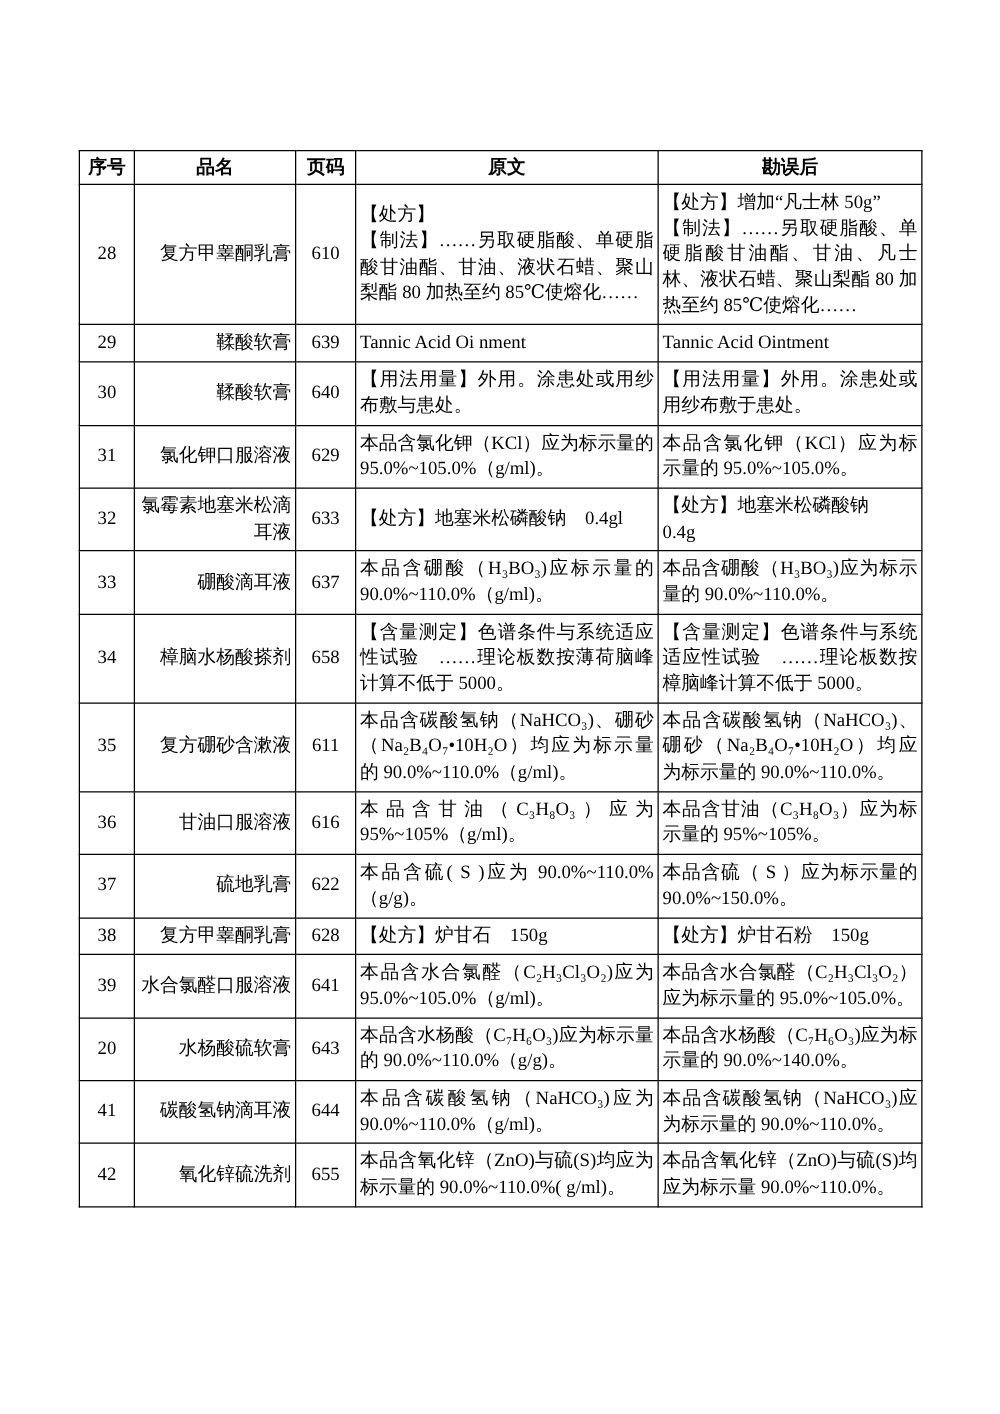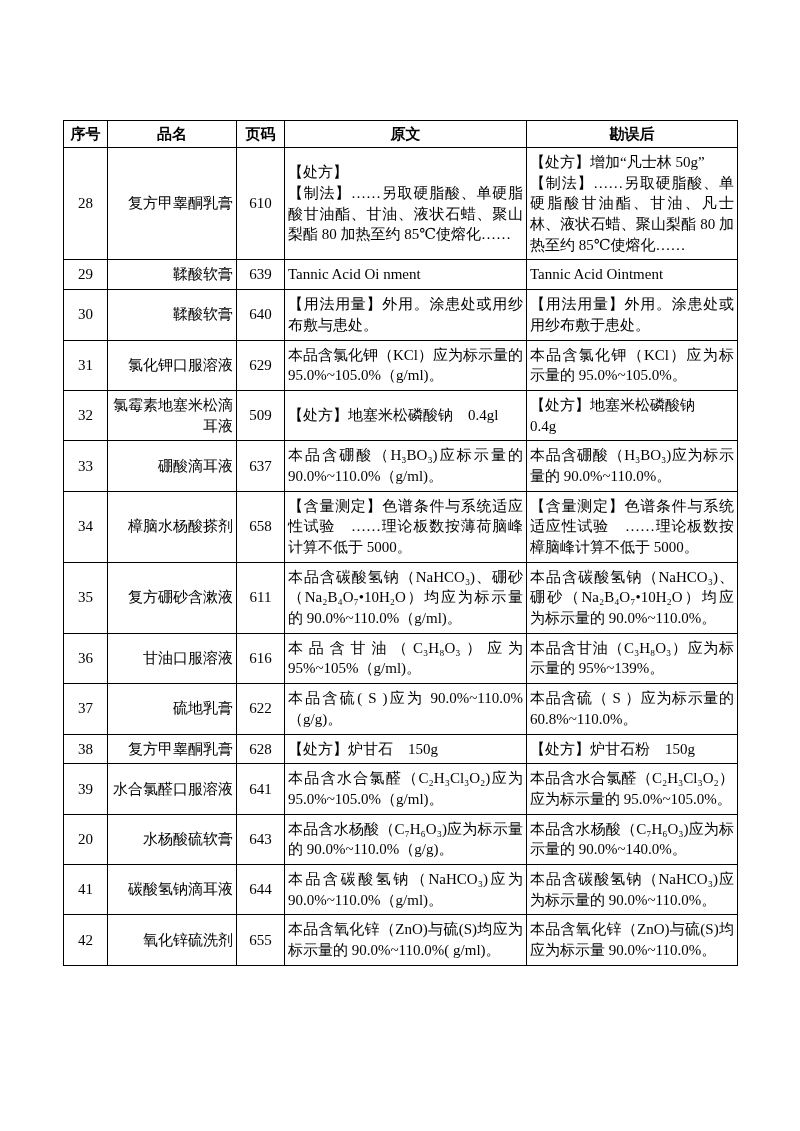--- a/index.html
+++ b/index.html
@@ -101,21 +101,21 @@
         <tr>
           <td class="col-no">31</td>
           <td class="col-name">氯化钾口服溶液</td>
           <td class="col-page">629</td>
           <td class="col-original">本品含氯化钾（KCl）应为标示量的 95.0%~105.0%（g/ml)。</td>
           <td class="col-corrected">本品含氯化钾（KCl）应为标示量的 95.0%~105.0%。</td>
         </tr>
         <tr>
           <td class="col-no">32</td>
           <td class="col-name">氯霉素地塞米松滴耳液</td>
-          <td class="col-page">509</td>
+          <td class="col-page">633</td>
           <td class="col-original">【处方】地塞米松磷酸钠　0.4gl</td>
           <td class="col-corrected">【处方】地塞米松磷酸钠
 0.4g</td>
         </tr>
         <tr>
           <td class="col-no">33</td>
           <td class="col-name">硼酸滴耳液</td>
           <td class="col-page">637</td>
           <td class="col-original">本品含硼酸（H₃BO₃)应标示量的 90.0%~110.0%（g/ml)。</td>
           <td class="col-corrected">本品含硼酸（H₃BO₃)应为标示量的 90.0%~110.0%。</td>
@@ -132,28 +132,28 @@
           <td class="col-name">复方硼砂含漱液</td>
           <td class="col-page">611</td>
           <td class="col-original">本品含碳酸氢钠（NaHCO₃)、硼砂（Na₂B₄O₇•10H₂O）均应为标示量的 90.0%~110.0%（g/ml)。</td>
           <td class="col-corrected">本品含碳酸氢钠（NaHCO₃)、硼砂（Na₂B₄O₇•10H₂O）均应为标示量的 90.0%~110.0%。</td>
         </tr>
         <tr>
           <td class="col-no">36</td>
           <td class="col-name">甘油口服溶液</td>
           <td class="col-page">616</td>
           <td class="col-original">本品含甘油（C₃H₈O₃）应为 95%~105%（g/ml)。</td>
-          <td class="col-corrected">本品含甘油（C₃H₈O₃）应为标示量的 95%~139%。</td>
+          <td class="col-corrected">本品含甘油（C₃H₈O₃）应为标示量的 95%~105%。</td>
         </tr>
         <tr>
           <td class="col-no">37</td>
           <td class="col-name">硫地乳膏</td>
           <td class="col-page">622</td>
           <td class="col-original">本品含硫( S )应为 90.0%~110.0%（g/g)。</td>
-          <td class="col-corrected">本品含硫（ S ）应为标示量的 60.8%~110.0%。</td>
+          <td class="col-corrected">本品含硫（ S ）应为标示量的 90.0%~150.0%。</td>
         </tr>
         <tr>
           <td class="col-no">38</td>
           <td class="col-name">复方甲睾酮乳膏</td>
           <td class="col-page">628</td>
           <td class="col-original">【处方】炉甘石　150g</td>
           <td class="col-corrected">【处方】炉甘石粉　150g</td>
         </tr>
         <tr>
           <td class="col-no">39</td>

